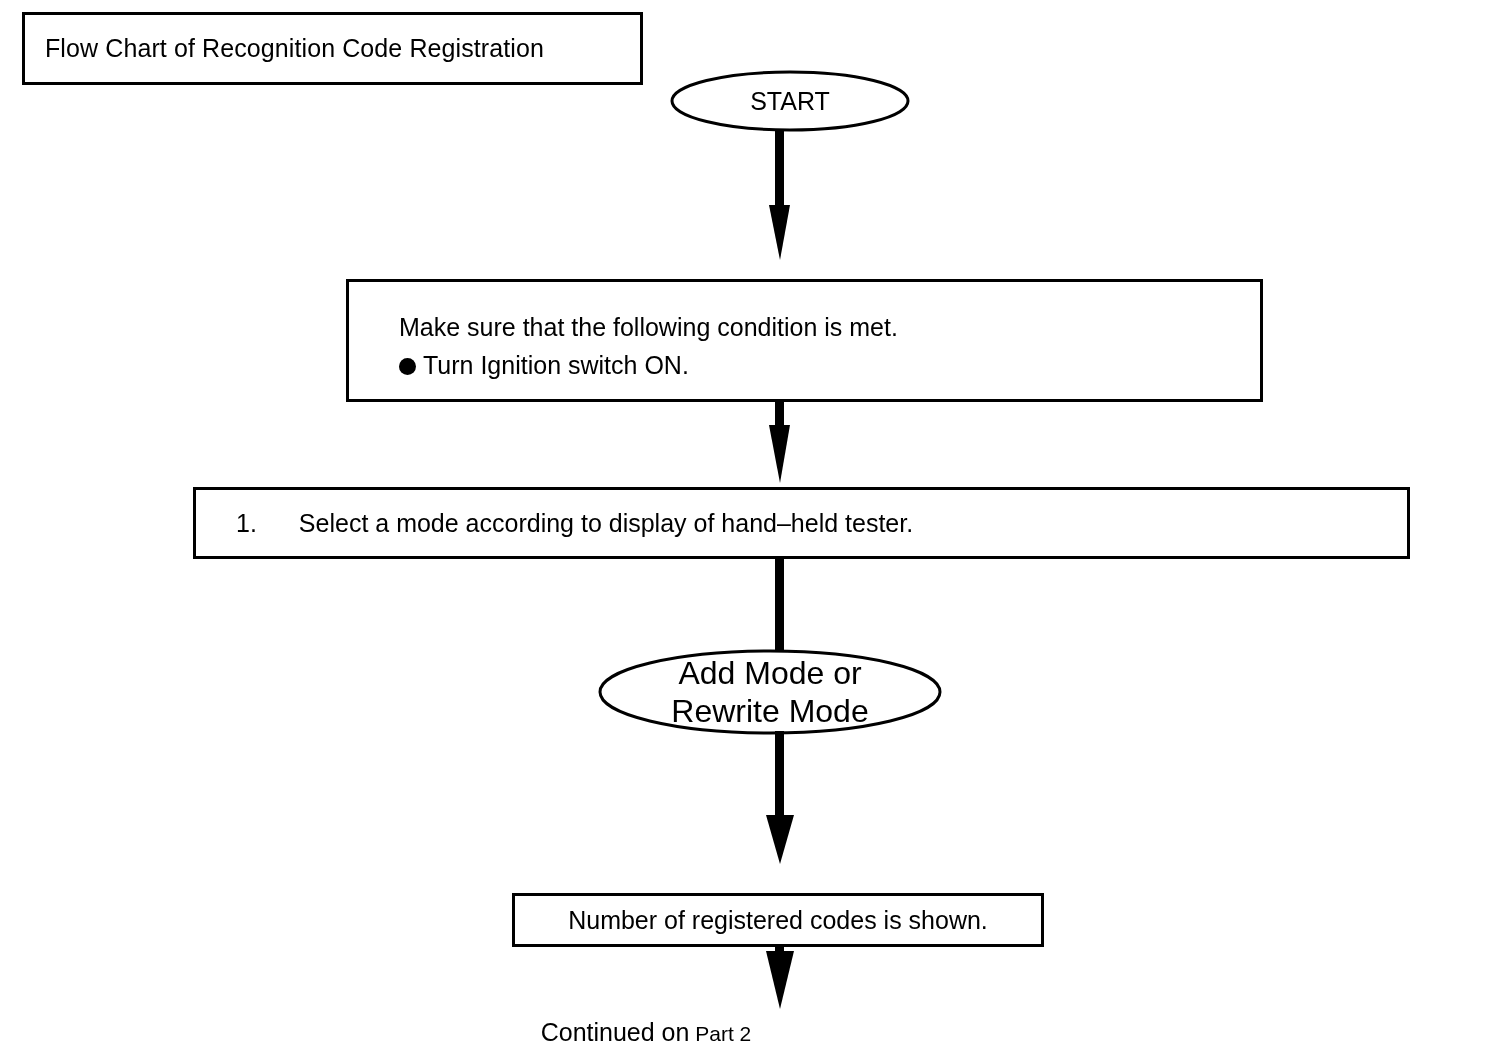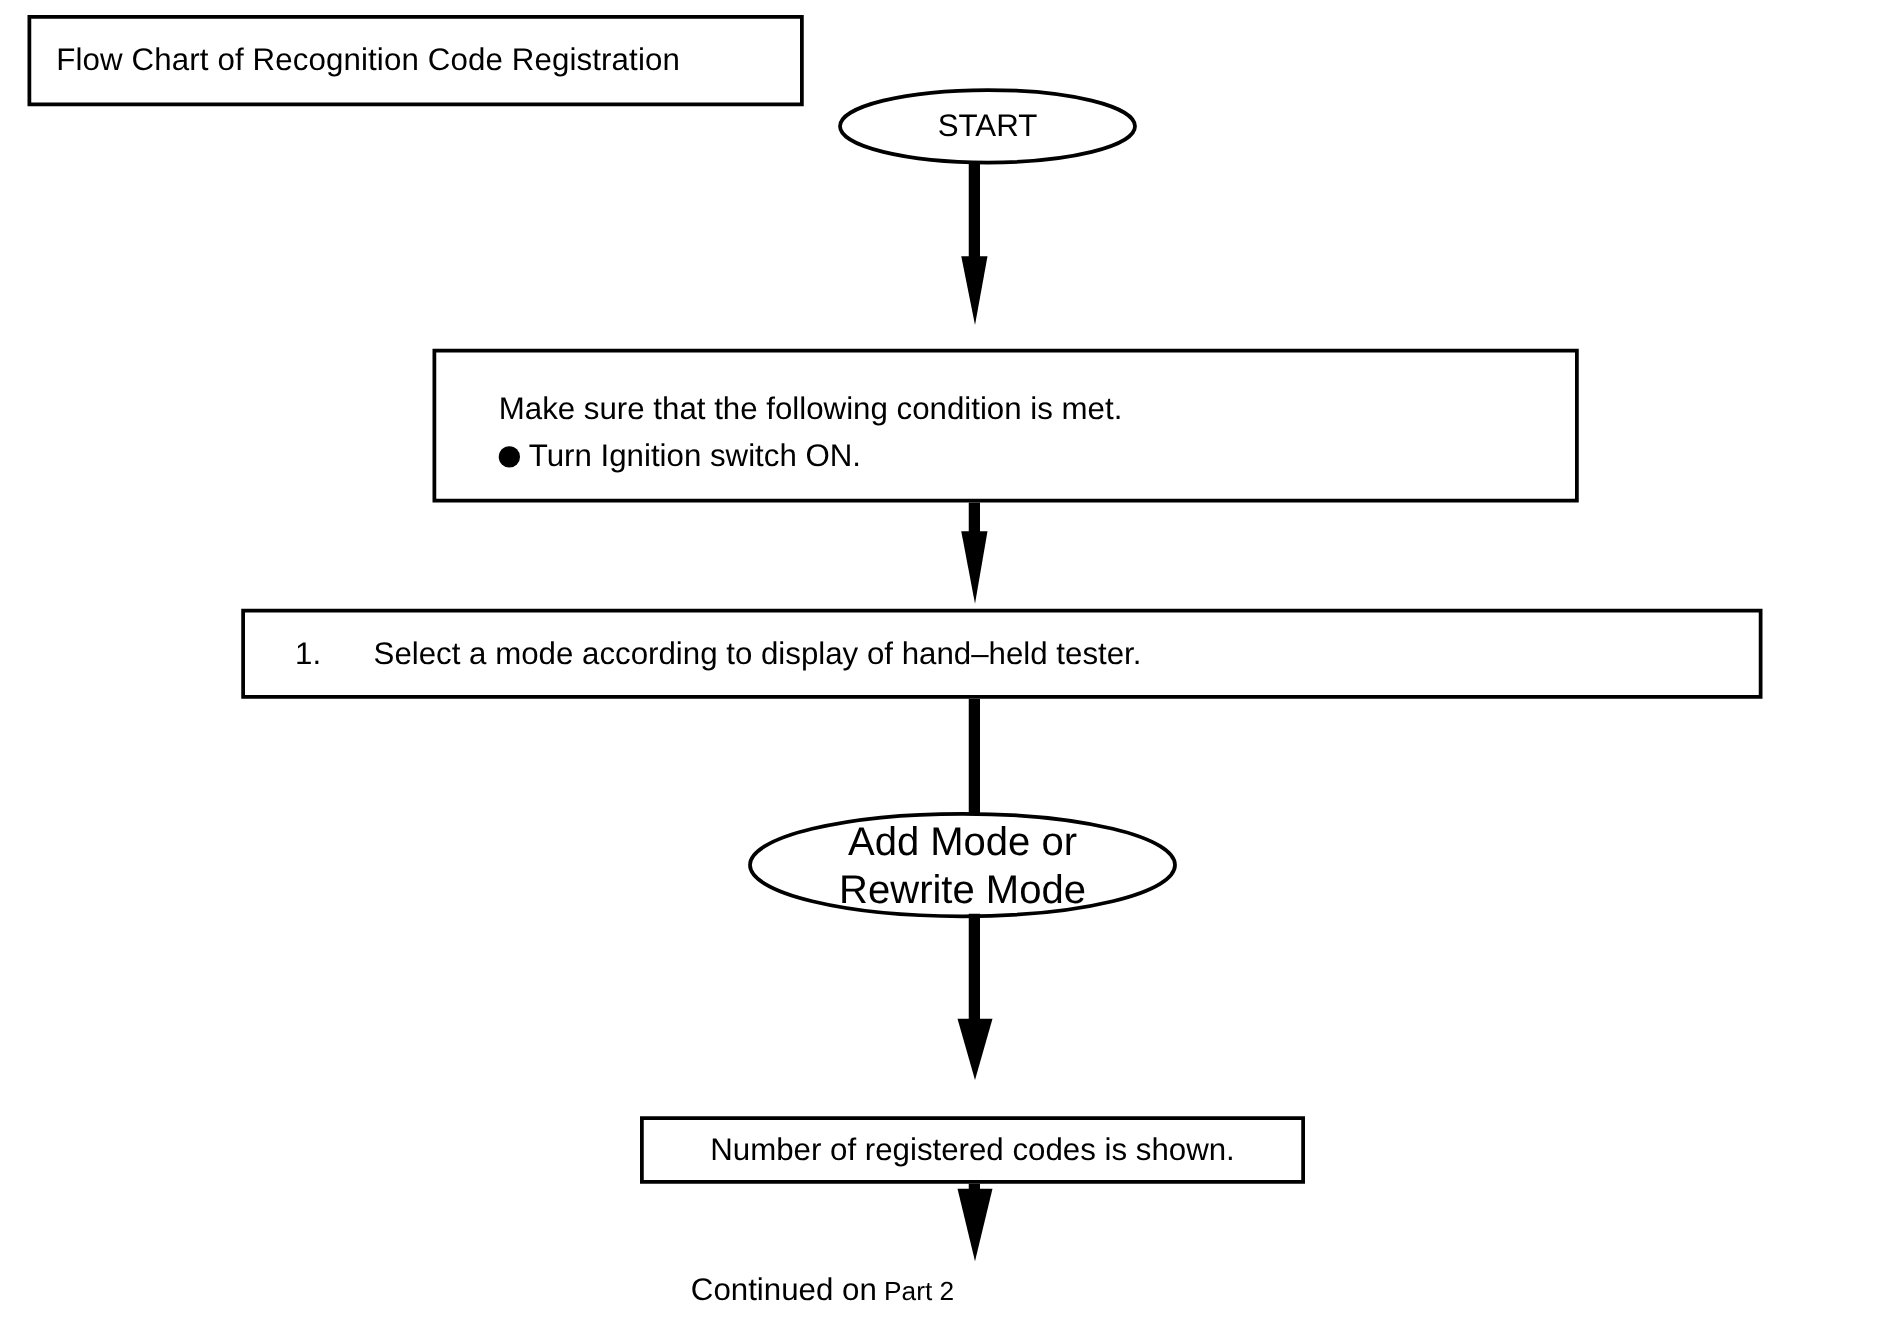--- a/index.html
+++ b/index.html
@@ -131,21 +131,21 @@
     left: 600px;
     top: 651px;
     width: 340px;
     height: 82px;
     font-size: 32px;
     line-height: 38px;
   }
   
   #continued {
     position: absolute;
-    left: 12px;
+    left: 0px;
     top: 1018px;
     width: 1292px;
     text-align: center;
     white-space: nowrap;
   }
   #continued-main {
     font-size: 25px;
   }
   #continued-part {
     font-size: 21px;

